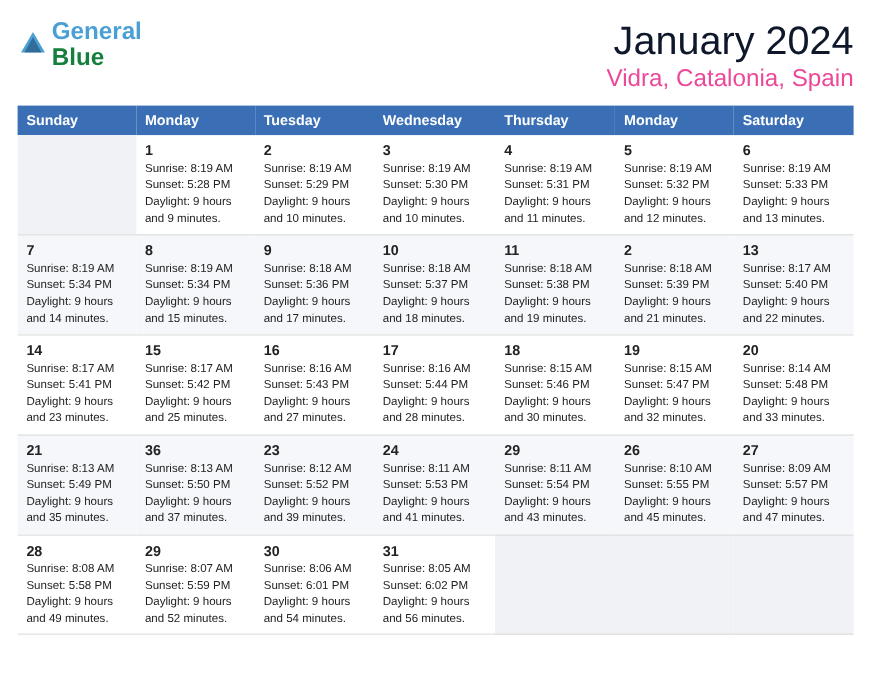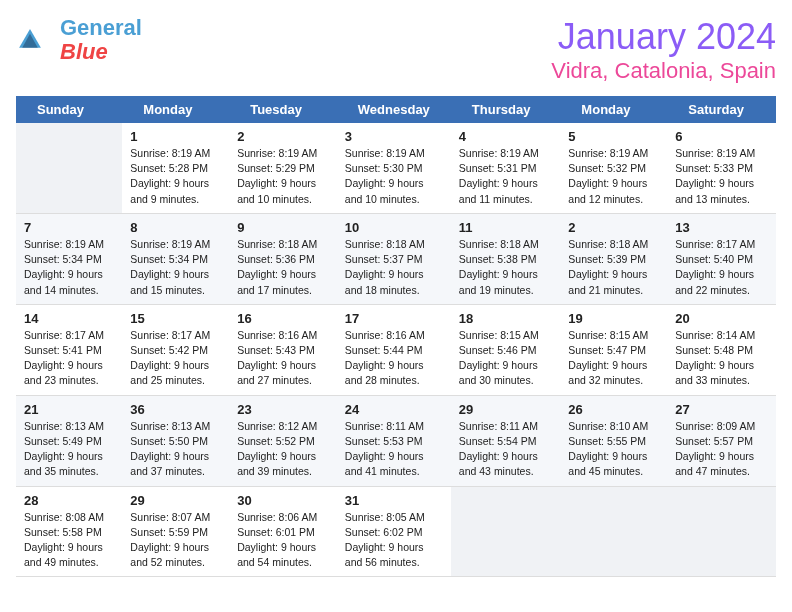--- a/index.html
+++ b/index.html
@@ -12,56 +12,56 @@
     }
     .header {
       display: flex;
       justify-content: space-between;
       align-items: flex-start;
       margin-bottom: 12px;
     }
     .logo {
       display: flex;
       align-items: center;
-      gap: 16px;
+      gap: 3px;
     }
     .logo-text {
       font-size: 22px;
       font-weight: bold;
       color: #1a3a5c;
       line-height: 1.1;
     }
     .logo-text span {
       color: #4a9fd4;
     }
     .logo-icon {
       width: 28px;
       height: 28px;
     }
     .title-block {
       text-align: right;
     }
     .main-title {
       font-size: 36px;
       font-weight: normal;
-      color: #8b5cf6;
+      color: #0f172a;
     }
     .subtitle {
       font-size: 22px;
       color: #ec4899;
     }
     table {
       width: 100%;
       border-collapse: collapse;
       font-size: 11px;
     }
     thead tr th {
       background-color: #3a6fb5;
       color: #fff;
-      padding: 6px 21px;
+      padding: 6px 8px;
       text-align: left;
       font-size: 13px;
       font-weight: bold;
     }
     tbody tr {
       border-bottom: 1px solid #ddd;
     }
     tbody tr:nth-child(even) {
       background: #f5f7fa;
     }
@@ -94,21 +94,21 @@
 
 <div class="header">
   <div class="logo">
     <svg class="logo-icon" viewBox="0 0 36 36">
       <polygon points="18,4 32,28 4,28" fill="#4a9fd4"></polygon>
       <polygon points="18,10 28,28 8,28" fill="#1a3a5c" opacity="0.5"></polygon>
     </svg>
     <div>
       <div class="logo-text">
         <span>General</span><br>
-        <span style="color:#ef4444;font-style:italic;">Blue</span>
+        <span style="color:#15803d;">Blue</span>
       </div>
     </div>
   </div>
   <div class="title-block">
     <div class="main-title">January 2024</div>
     <div class="subtitle">Vidra, Catalonia, Spain</div>
   </div>
 </div>
 
 <table>

